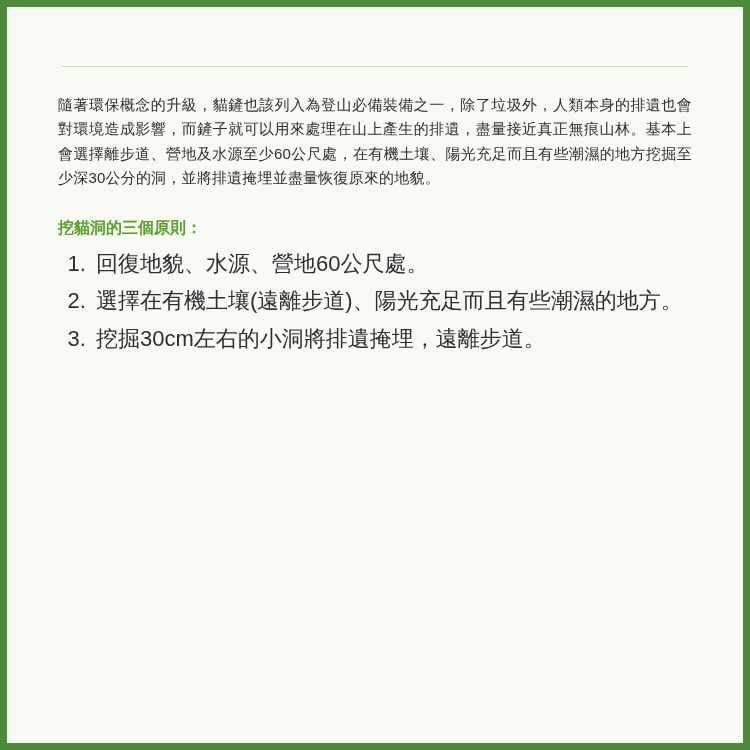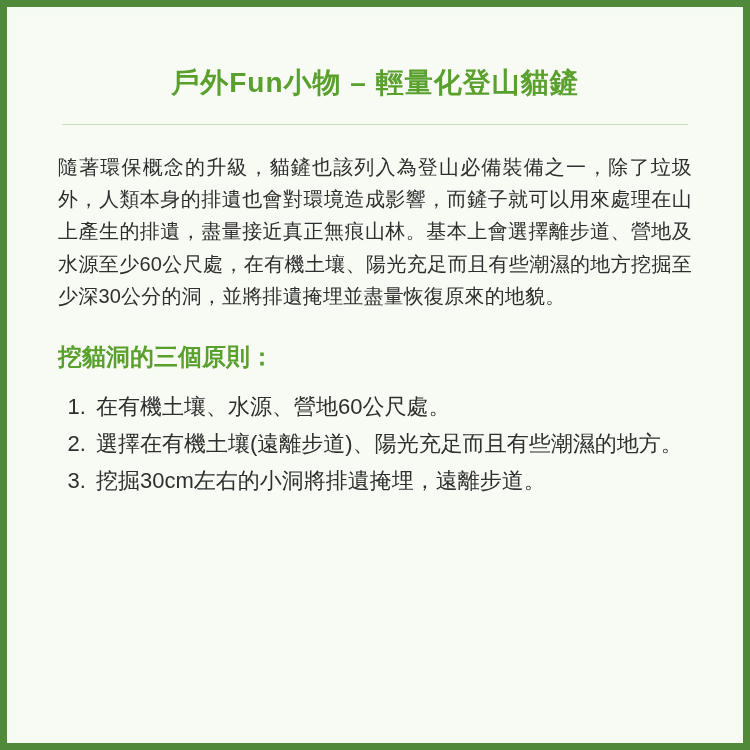--- a/index.html
+++ b/index.html
@@ -41,59 +41,58 @@
     margin: 0;
     padding: 0 0 24px 0;
   }
   .rule {
     height: 1px;
     background: #c9ddbb;
     margin: 0 4px 26px 4px;
   }
   .body-text {
     color: #2f2f2f;
-    font-size: 20px;
+    font-size: 15px;
     line-height: 1.62;
     letter-spacing: 0.2px;
     text-align: justify;
     margin: 0 0 26px 0;
   }
   .section-heading {
     color: #5aa02c;
-    font-size: 24px;
+    font-size: 16px;
     font-weight: bold;
-    margin: 0 0 14px 0;
+    margin: 0 0 6px 0;
     line-height: 1.5;
   }
   ol.principles {
     margin: 0;
     padding: 0 0 0 34px;
     color: #2f2f2f;
     font-size: 22px;
     line-height: 1.6;
   }
   ol.principles li {
     margin: 0 0 2px 0;
     padding-left: 4px;
   }
 </style>
 </head>
 <body>
 
 <div class="page">
   <div class="inner">
 
-    <h1 class="title">戶外Fun小物 – 輕量化登山貓鏟</h1>
 
     <div class="rule"></div>
 
     <p class="body-text">隨著環保概念的升級，貓鏟也該列入為登山必備裝備之一，除了垃圾外，人類本身的排遺也會對環境造成影響，而鏟子就可以用來處理在山上產生的排遺，盡量接近真正無痕山林。基本上會選擇離步道、營地及水源至少60公尺處，在有機土壤、陽光充足而且有些潮濕的地方挖掘至少深30公分的洞，並將排遺掩埋並盡量恢復原來的地貌。</p>
 
     <h2 class="section-heading">挖貓洞的三個原則：</h2>
 
     <ol class="principles">
-      <li>在有機土壤、水源、營地60公尺處。</li>
+      <li>回復地貌、水源、營地60公尺處。</li>
       <li>選擇在有機土壤(遠離步道)、陽光充足而且有些潮濕的地方。</li>
       <li>挖掘30cm左右的小洞將排遺掩埋，遠離步道。</li>
     </ol>
 
   </div>
 </div>
 
 </body></html>

